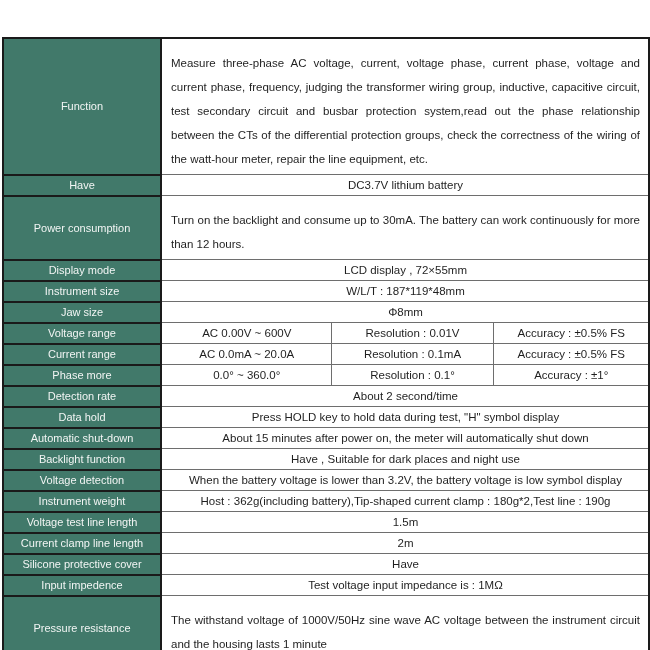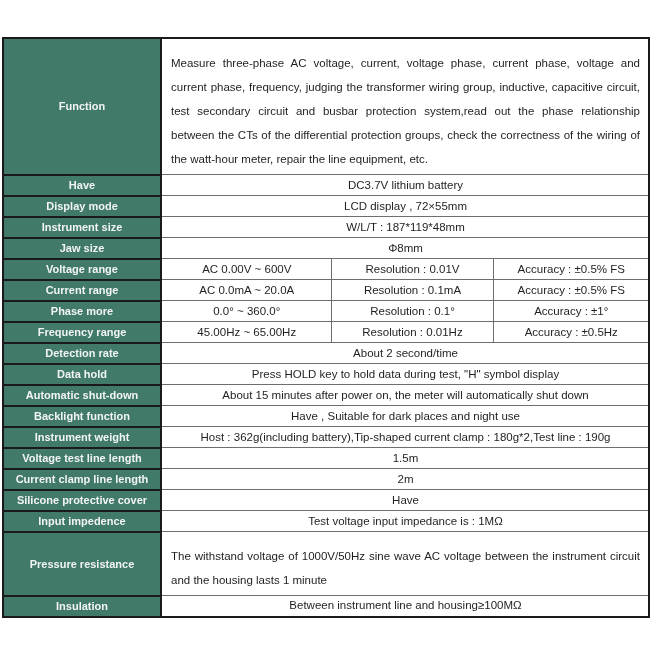--- a/index.html
+++ b/index.html
@@ -28,21 +28,21 @@
     top: 37px;
     width: 646px;
     border-collapse: collapse;
     table-layout: fixed;
     border: 2px solid var(--border-dark);
   }
   table.spec tr { height: 21px; }
   th.label-cell {
     background: var(--header-bg);
     color: var(--header-text);
-    font-weight: bold;
+    font-weight: normal;
     font-size: 11px;
     text-align: center;
     vertical-align: middle;
     border: 2px solid var(--border-dark);
     padding: 2px 4px;
     line-height: 14px;
   }
   td.value-cell {
     background: #ffffff;
     color: var(--cell-text);
@@ -77,20 +77,24 @@
     <tbody id="spec-rows">
         <tr>
           <th class="label-cell">Function</th>
           <td class="value-cell multiline" colspan="3">Measure three-phase AC voltage, current, voltage phase, current phase, voltage and current phase, frequency, judging the transformer wiring group, inductive, capacitive circuit, test secondary circuit and busbar protection system,read out the phase relationship between the CTs of the differential protection groups, check the correctness of the wiring of the watt-hour meter, repair the line equipment, etc.</td>
         </tr>
         <tr>
           <th class="label-cell">Have</th>
           <td class="value-cell" colspan="3">DC3.7V lithium battery</td>
         </tr>
         <tr>
+          <th class="label-cell">Power consumption</th>
+          <td class="value-cell multiline" colspan="3">Turn on the backlight and consume up to 30mA. The battery can work continuously for more than 12 hours.</td>
+        </tr>
+        <tr>
           <th class="label-cell">Display mode</th>
           <td class="value-cell" colspan="3">LCD display , 72×55mm</td>
         </tr>
         <tr>
           <th class="label-cell">Instrument size</th>
           <td class="value-cell" colspan="3">W/L/T : 187*119*48mm</td>
         </tr>
         <tr>
           <th class="label-cell">Jaw size</th>
           <td class="value-cell" colspan="3">Φ8mm</td>
@@ -107,40 +111,38 @@
           <td class="value-cell">Resolution : 0.1mA</td>
           <td class="value-cell">Accuracy : ±0.5% FS</td>
         </tr>
         <tr>
           <th class="label-cell">Phase more</th>
           <td class="value-cell">0.0° ~ 360.0°</td>
           <td class="value-cell">Resolution : 0.1°</td>
           <td class="value-cell">Accuracy : ±1°</td>
         </tr>
         <tr>
-          <th class="label-cell">Frequency range</th>
-          <td class="value-cell">45.00Hz ~ 65.00Hz</td>
-          <td class="value-cell">Resolution : 0.01Hz</td>
-          <td class="value-cell">Accuracy : ±0.5Hz</td>
-        </tr>
-        <tr>
           <th class="label-cell">Detection rate</th>
           <td class="value-cell" colspan="3">About 2 second/time</td>
         </tr>
         <tr>
           <th class="label-cell">Data hold</th>
           <td class="value-cell" colspan="3">Press HOLD key to hold data during test, "H" symbol display</td>
         </tr>
         <tr>
           <th class="label-cell">Automatic shut-down</th>
           <td class="value-cell" colspan="3">About 15 minutes after power on, the meter will automatically shut down</td>
         </tr>
         <tr>
           <th class="label-cell">Backlight function</th>
           <td class="value-cell" colspan="3">Have , Suitable for dark places and night use</td>
+        </tr>
+        <tr>
+          <th class="label-cell">Voltage detection</th>
+          <td class="value-cell" colspan="3">When the battery voltage is lower than 3.2V, the battery voltage is low symbol display</td>
         </tr>
         <tr>
           <th class="label-cell">Instrument weight</th>
           <td class="value-cell" colspan="3">Host : 362g(including battery),Tip-shaped current clamp : 180g*2,Test line : 190g</td>
         </tr>
         <tr>
           <th class="label-cell">Voltage test line length</th>
           <td class="value-cell" colspan="3">1.5m</td>
         </tr>
         <tr>

